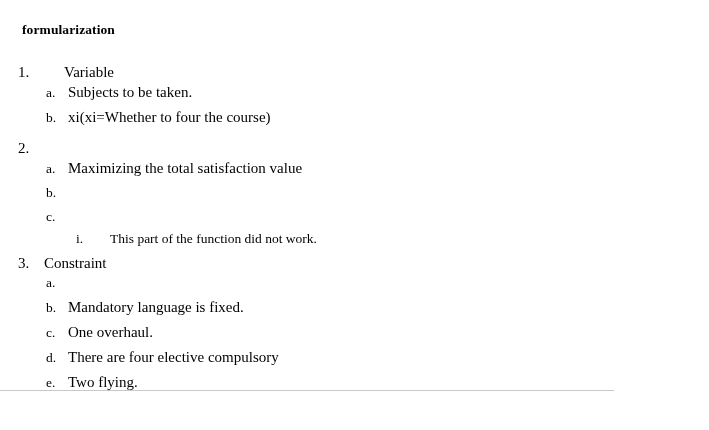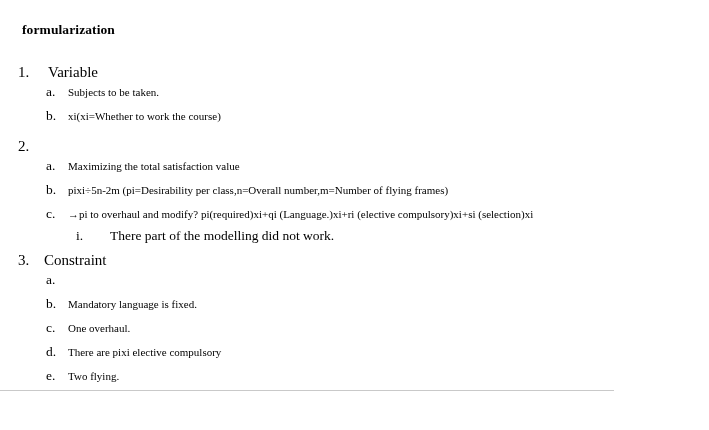--- a/index.html
+++ b/index.html
@@ -46,39 +46,39 @@
   .lvl1-num {
     width: 26px;
     flex: 0 0 26px;
     text-align: left;
     font-size: 15px;
   }
   .lvl1-text {
     font-size: 15px;
   }
   .lvl1-text.spaced {
-    margin-left: 4px;
+    margin-left: 20px;
   }
   .lvl2 {
     margin-left: 28px;
     margin-top: 3px;
   }
   .lvl2-row {
     display: flex;
     align-items: baseline;
     font-size: 13.5px;
     margin-bottom: 8px;
   }
   .lvl2-num {
     width: 22px;
     flex: 0 0 22px;
     font-size: 13.5px;
   }
   .lvl2-text {
-    font-size: 11px;
+    font-size: 15px;
     white-space: nowrap;
   }
   .lvl3 {
     margin-left: 30px;
     margin-top: -2px;
   }
   .lvl3-row {
     display: flex;
     align-items: baseline;
     font-size: 13.5px;
@@ -118,48 +118,46 @@
         <span class="lvl1-num">1.</span>
         <span class="lvl1-text spaced">Variable</span>
       </div>
       <div class="lvl2">
         <div class="lvl2-row">
           <span class="lvl2-num">a.</span>
           <span class="lvl2-text">Subjects to be taken.</span>
         </div>
         <div class="lvl2-row">
           <span class="lvl2-num">b.</span>
-          <span class="lvl2-text">xi(xi=Whether to work the course)</span>
+          <span class="lvl2-text">xi(xi=Whether to four the course)</span>
         </div>
       </div>
     </div>
 
     <div class="group-gap"></div>
 
     <div class="lvl1">
       <div class="lvl1-row">
         <span class="lvl1-num">2.</span>
       </div>
       <div class="lvl2">
         <div class="lvl2-row">
           <span class="lvl2-num">a.</span>
           <span class="lvl2-text">Maximizing the total satisfaction value</span>
         </div>
         <div class="lvl2-row">
           <span class="lvl2-num">b.</span>
-          <span class="lvl2-text">pixi÷5n-2m (pi=Desirability per class,n=Overall number,m=Number of flying frames)</span>
         </div>
         <div class="lvl2-row">
           <span class="lvl2-num">c.</span>
-          <span class="lvl2-text">→pi to overhaul and modify? pi(required)xi+qi (Language.)xi+ri (elective compulsory)xi+si (selection)xi</span>
         </div>
         <div class="lvl3">
           <div class="lvl3-row">
             <span class="lvl3-num">i.</span>
-            <span class="lvl3-text">There part of the modelling did not work.</span>
+            <span class="lvl3-text">This part of the function did not work.</span>
           </div>
         </div>
       </div>
     </div>
 
     <div class="lvl1">
       <div class="lvl1-row">
         <span class="lvl1-num">3.</span>
         <span class="lvl1-text">Constraint</span>
       </div>
@@ -170,21 +168,21 @@
         <div class="lvl2-row">
           <span class="lvl2-num">b.</span>
           <span class="lvl2-text">Mandatory language is fixed.</span>
         </div>
         <div class="lvl2-row">
           <span class="lvl2-num">c.</span>
           <span class="lvl2-text">One overhaul.</span>
         </div>
         <div class="lvl2-row">
           <span class="lvl2-num">d.</span>
-          <span class="lvl2-text">There are pixi elective compulsory</span>
+          <span class="lvl2-text">There are four elective compulsory</span>
         </div>
         <div class="lvl2-row">
           <span class="lvl2-num">e.</span>
           <span class="lvl2-text">Two flying.</span>
         </div>
       </div>
     </div>
 
   </div>
 

